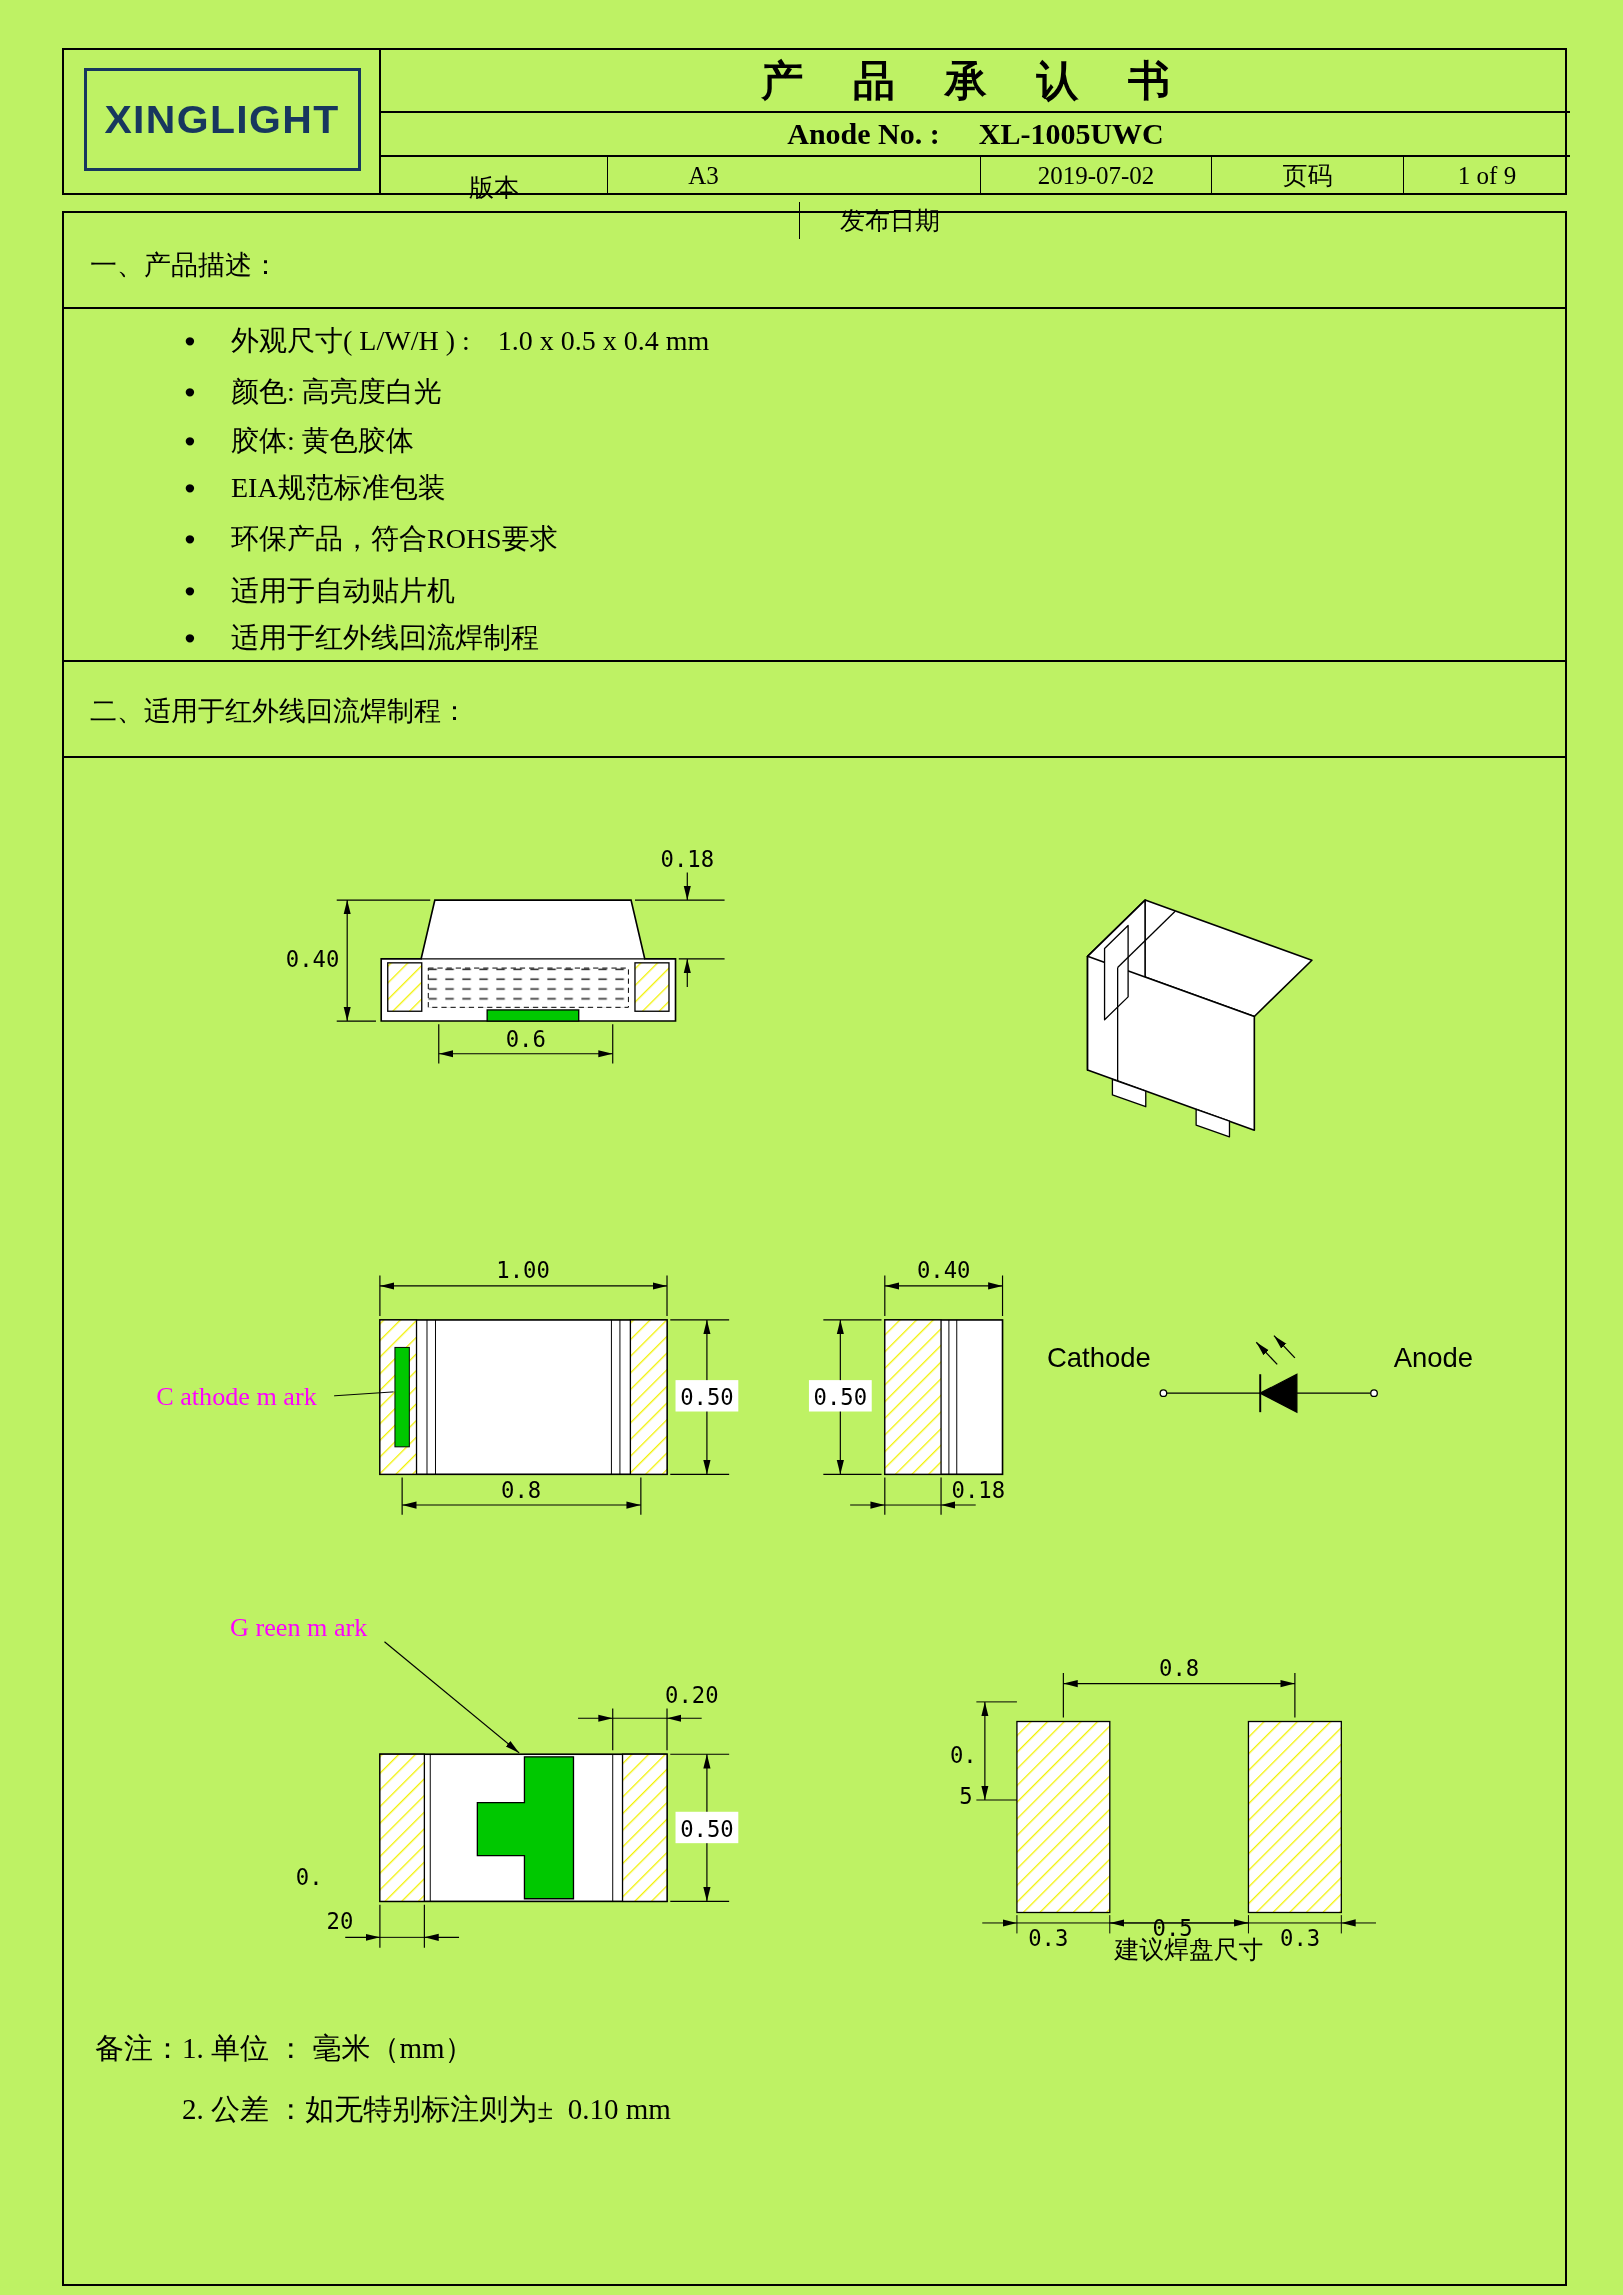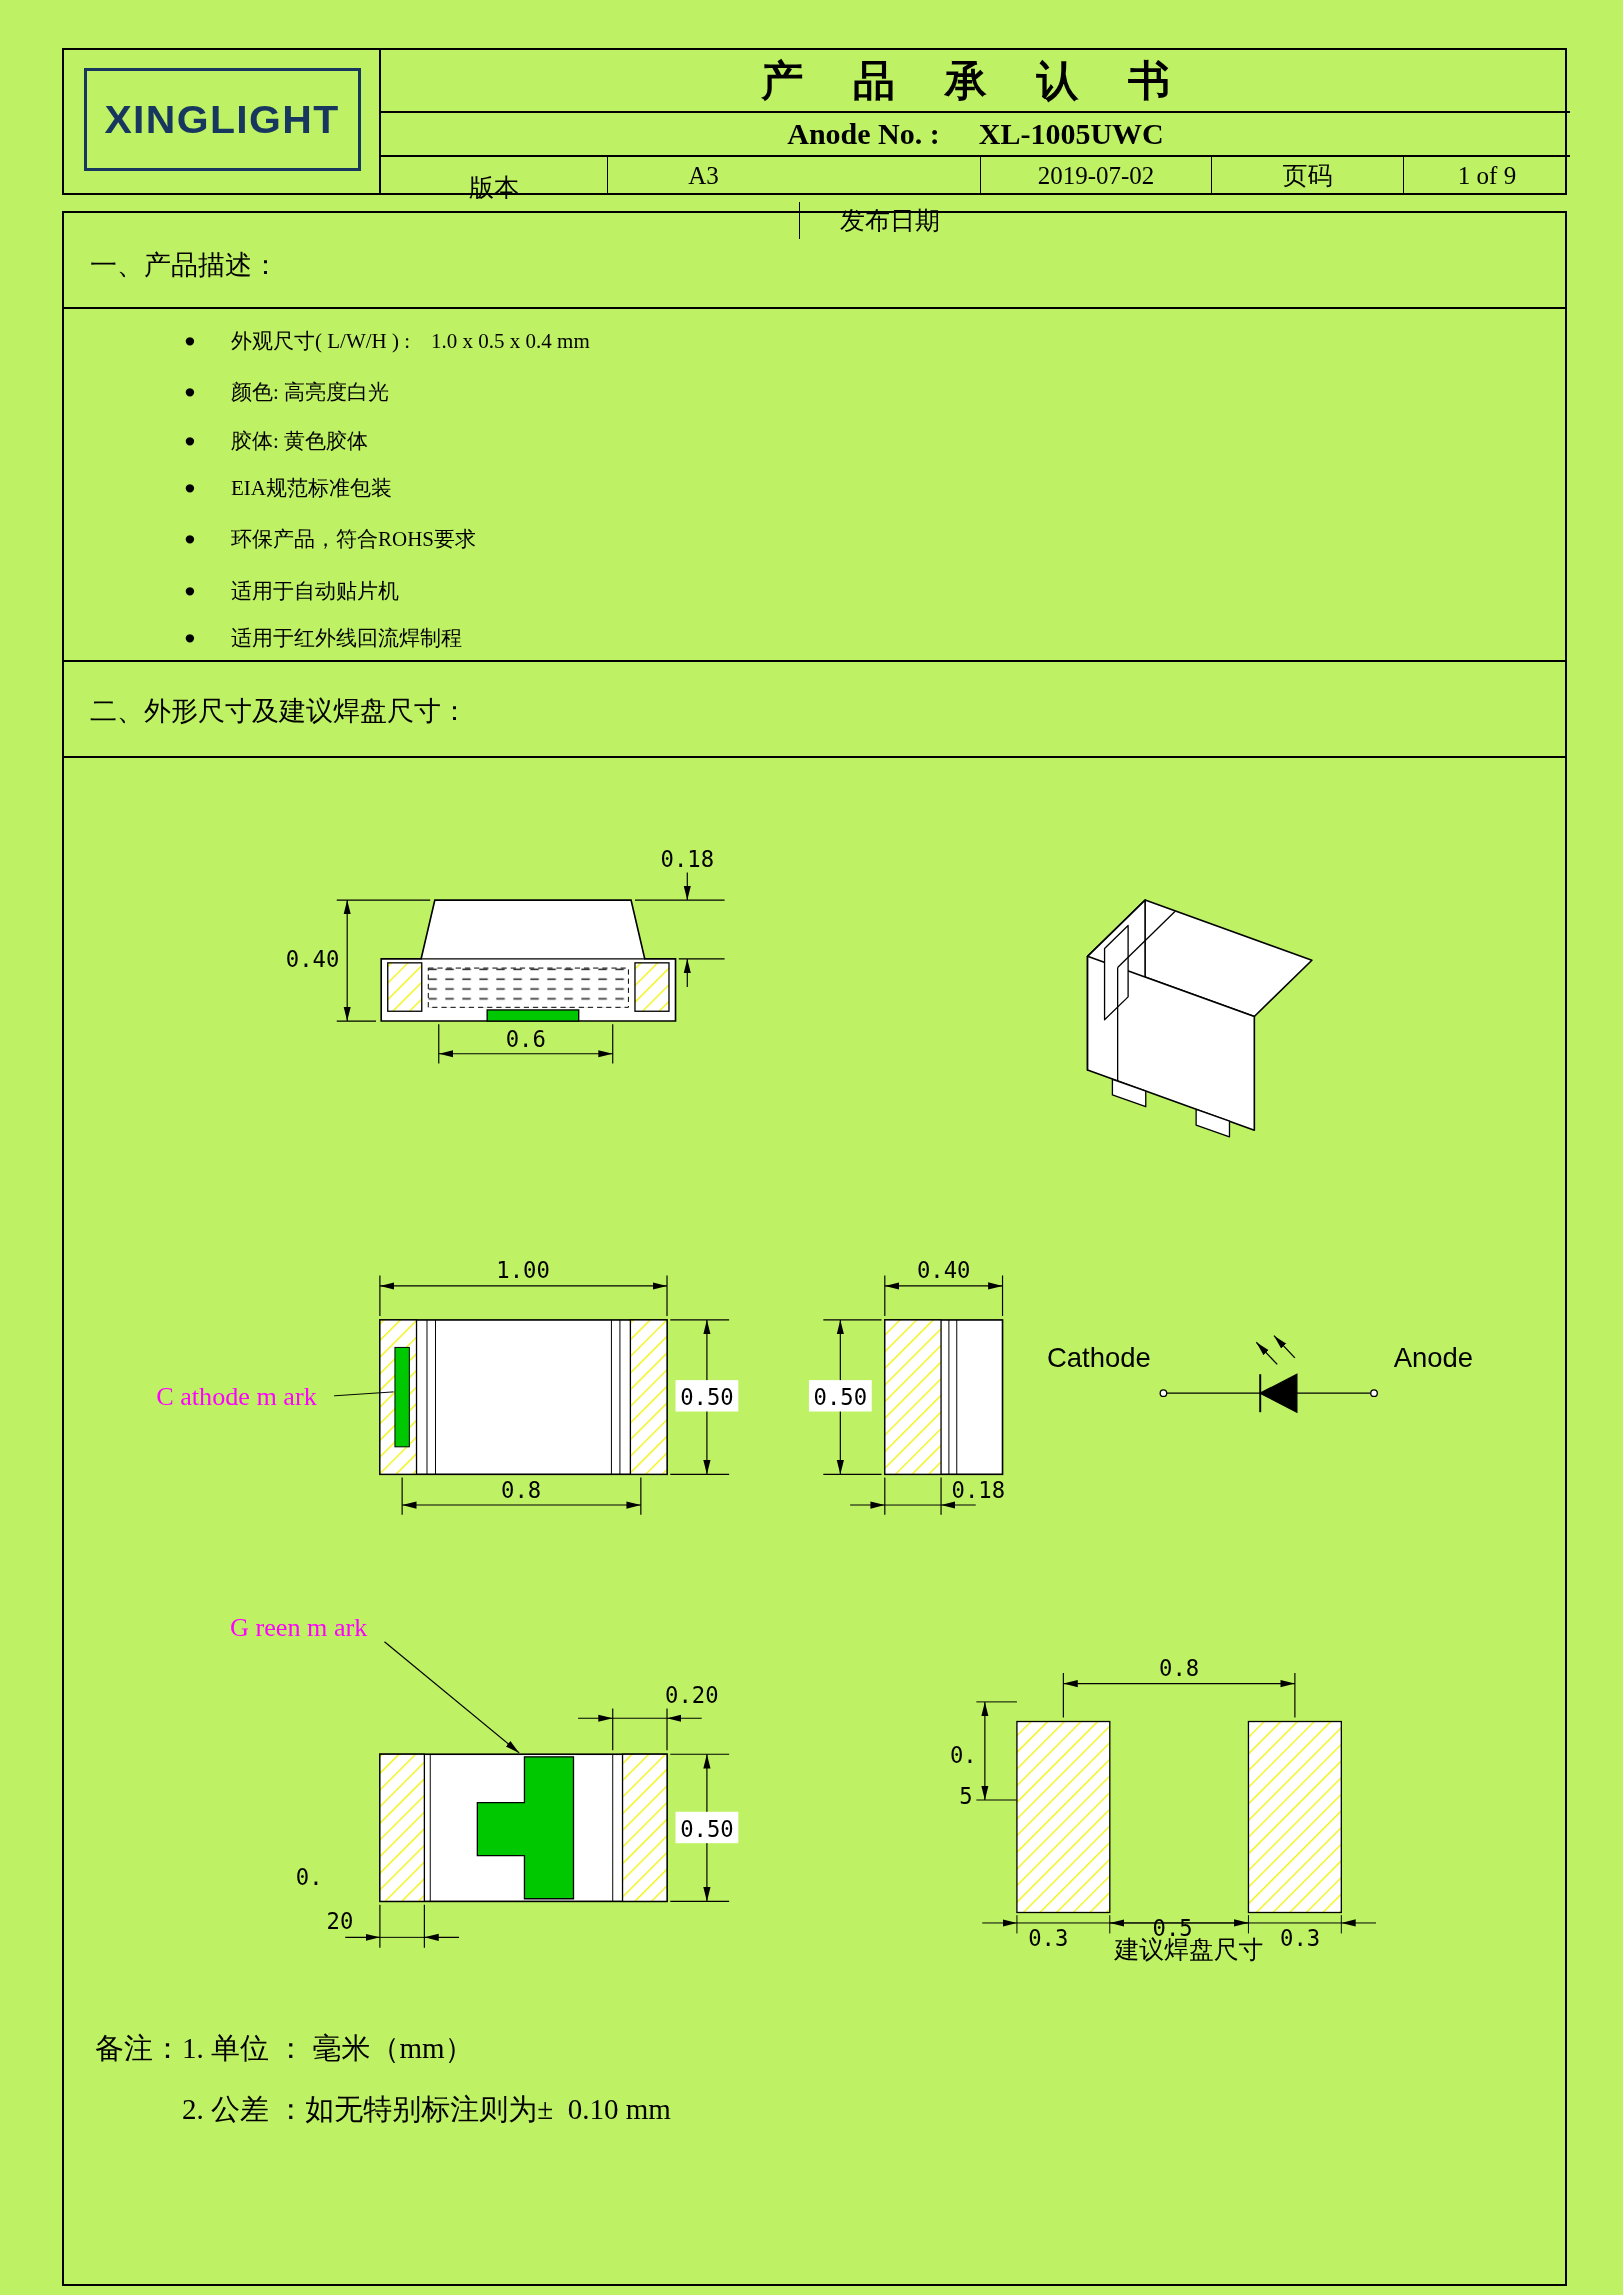--- a/index.html
+++ b/index.html
@@ -24,21 +24,21 @@
   .hdr-hline2{left:0;top:105px;width:100%;height:2px;background:#000;}
   .hdr-row3{left:0;top:107px;width:100%;height:37px;display:flex;font-size:25px;}
   .hdr-cell{display:flex;align-items:center;justify-content:center;border-left:1.3px solid #000;box-sizing:border-box;height:100%;}
   .hdr-cell:first-child{border-left:none;}
   
   .main-box{left:62px;top:211px;width:1505px;height:2075px;border:2px solid #000;box-sizing:border-box;}
   .sec-title{font-weight:normal;font-size:27px;font-family:"Liberation Sans","Liberation Serif",sans-serif;}
   .hline{height:2px;background:#000;left:0;width:1501px;}
   .bullet-row{left:0;width:1501px;height:41px;display:flex;align-items:center;}
   .bullet-dot{position:absolute;left:120px;font-size:19.6px;}
-  .bullet-text{position:absolute;left:167px;font-size:21px;}
+  .bullet-text{position:absolute;left:167px;font-size:28px;}
   .note{font-size:29px;}
   
   .dim{font-family:"DejaVu Sans Mono",monospace;font-size:34px;fill:#000;}
   .mag{font-family:"Liberation Serif",serif;font-size:40px;}
   .symlabel{font-family:"Liberation Sans",sans-serif;font-size:42px;fill:#000;}
   .cjk{font-family:"Liberation Serif",serif;font-size:38px;fill:#000;}
 </style>
 </head>
 <body>
 
@@ -99,21 +99,21 @@
     <div class="abs bullet-row" style="top:357px;">
       <span class="bullet-dot" data-bind="section1.bullet_glyph">●</span>
       <span class="bullet-text" data-bind="section1.bullets.5">适用于自动贴片机</span>
     </div>
     <div class="abs bullet-row" style="top:404px;">
       <span class="bullet-dot" data-bind="section1.bullet_glyph">●</span>
       <span class="bullet-text" data-bind="section1.bullets.6">适用于红外线回流焊制程</span>
     </div>
 
     <div class="abs hline" style="top:447px;"></div>
-    <div class="abs sec-title" style="left:26px;top:480px;" data-bind="section2.title">二、外形尺寸及建议焊盘尺寸：</div>
+    <div class="abs sec-title" style="left:26px;top:480px;" data-bind="section2.title">二、适用于红外线回流焊制程：</div>
     <div class="abs hline" style="top:543px;"></div>
 
     <svg class="abs" style="left:0;top:543px;" width="1501" height="1243" viewBox="95 1152 2295 1900">
       <defs>
         <marker id="arr" viewBox="0 0 12 8" refX="12" refY="4" markerWidth="22" markerHeight="15" markerUnits="userSpaceOnUse" orient="auto-start-reverse">
           <path d="M0,1 L12,4 L0,7 Z" fill="#000"></path>
         </marker>
         <pattern id="hatch" width="18" height="18" patternUnits="userSpaceOnUse" patternTransform="rotate(45)">
           <rect width="18" height="18" fill="#ffffff"></rect>
           <line x1="0" y1="0" x2="0" y2="18" stroke="#f2f205" stroke-width="4"></line>

